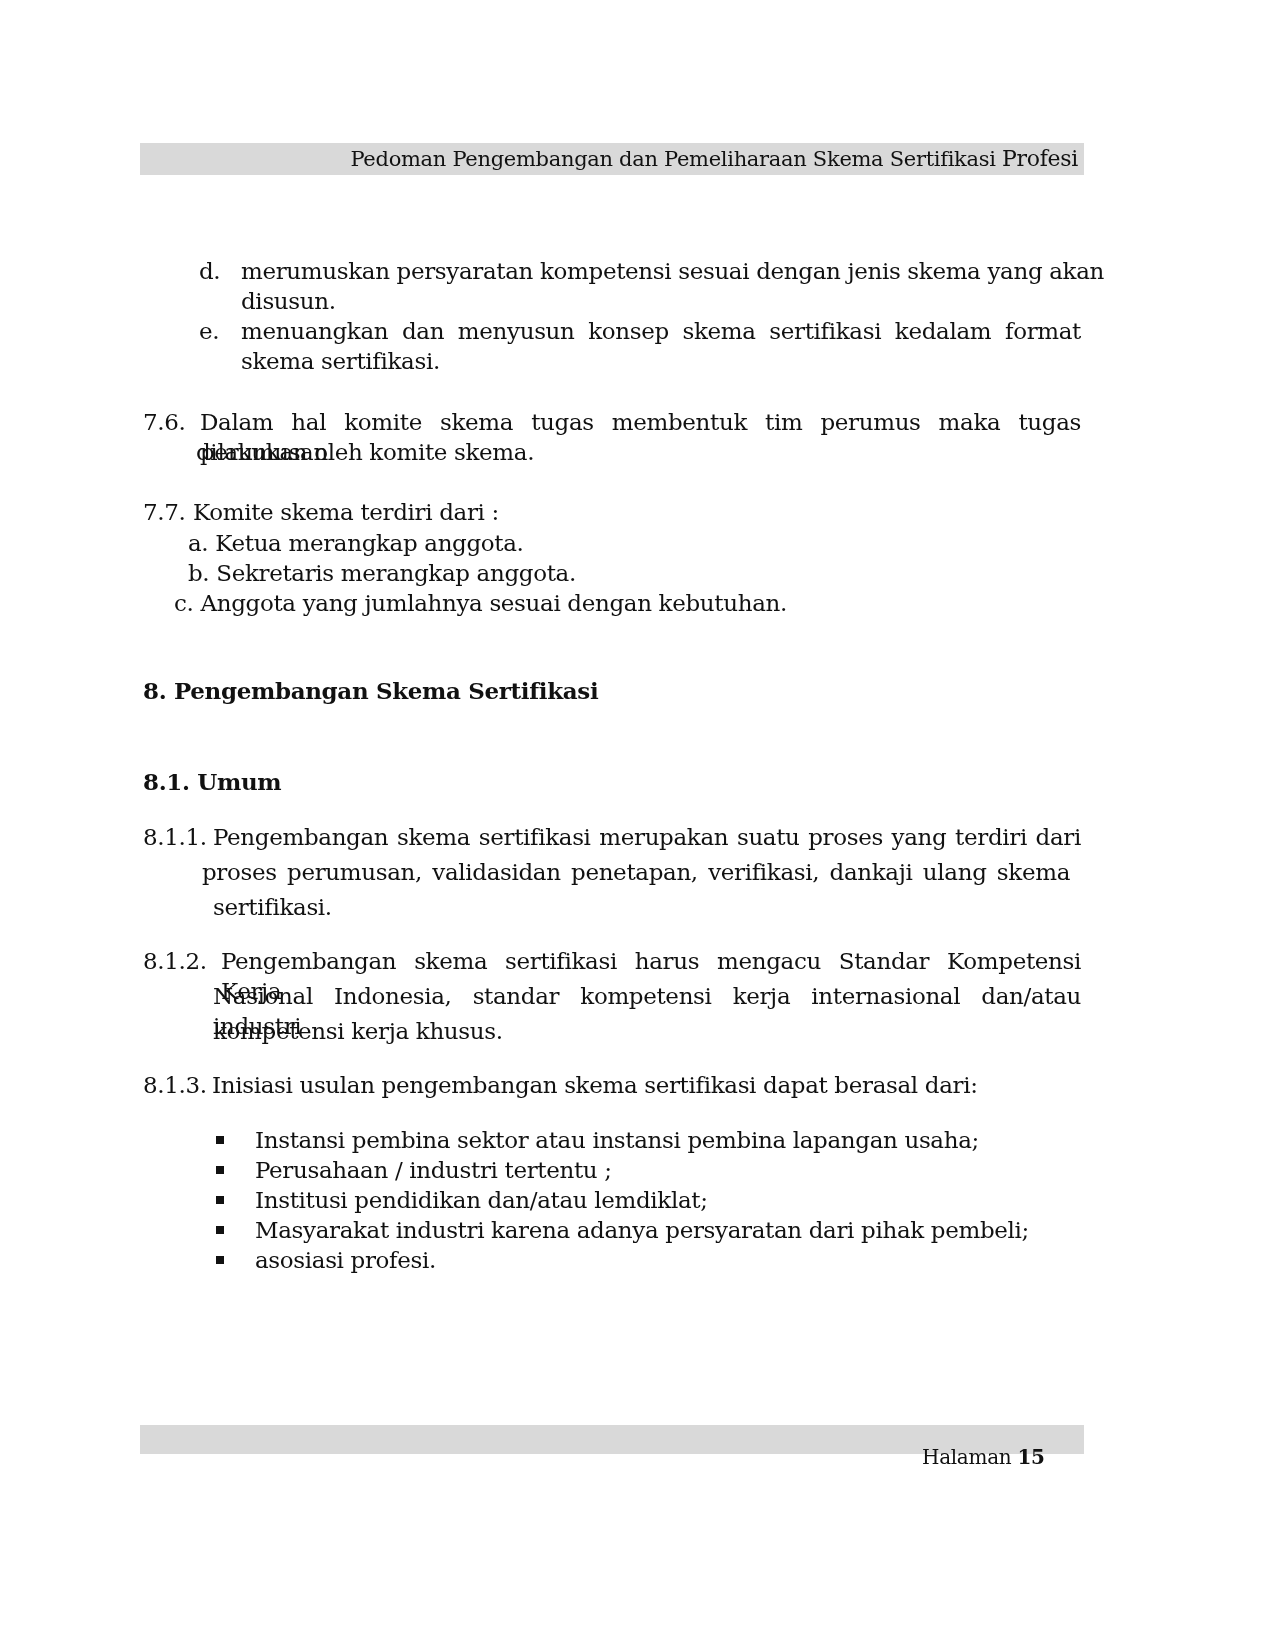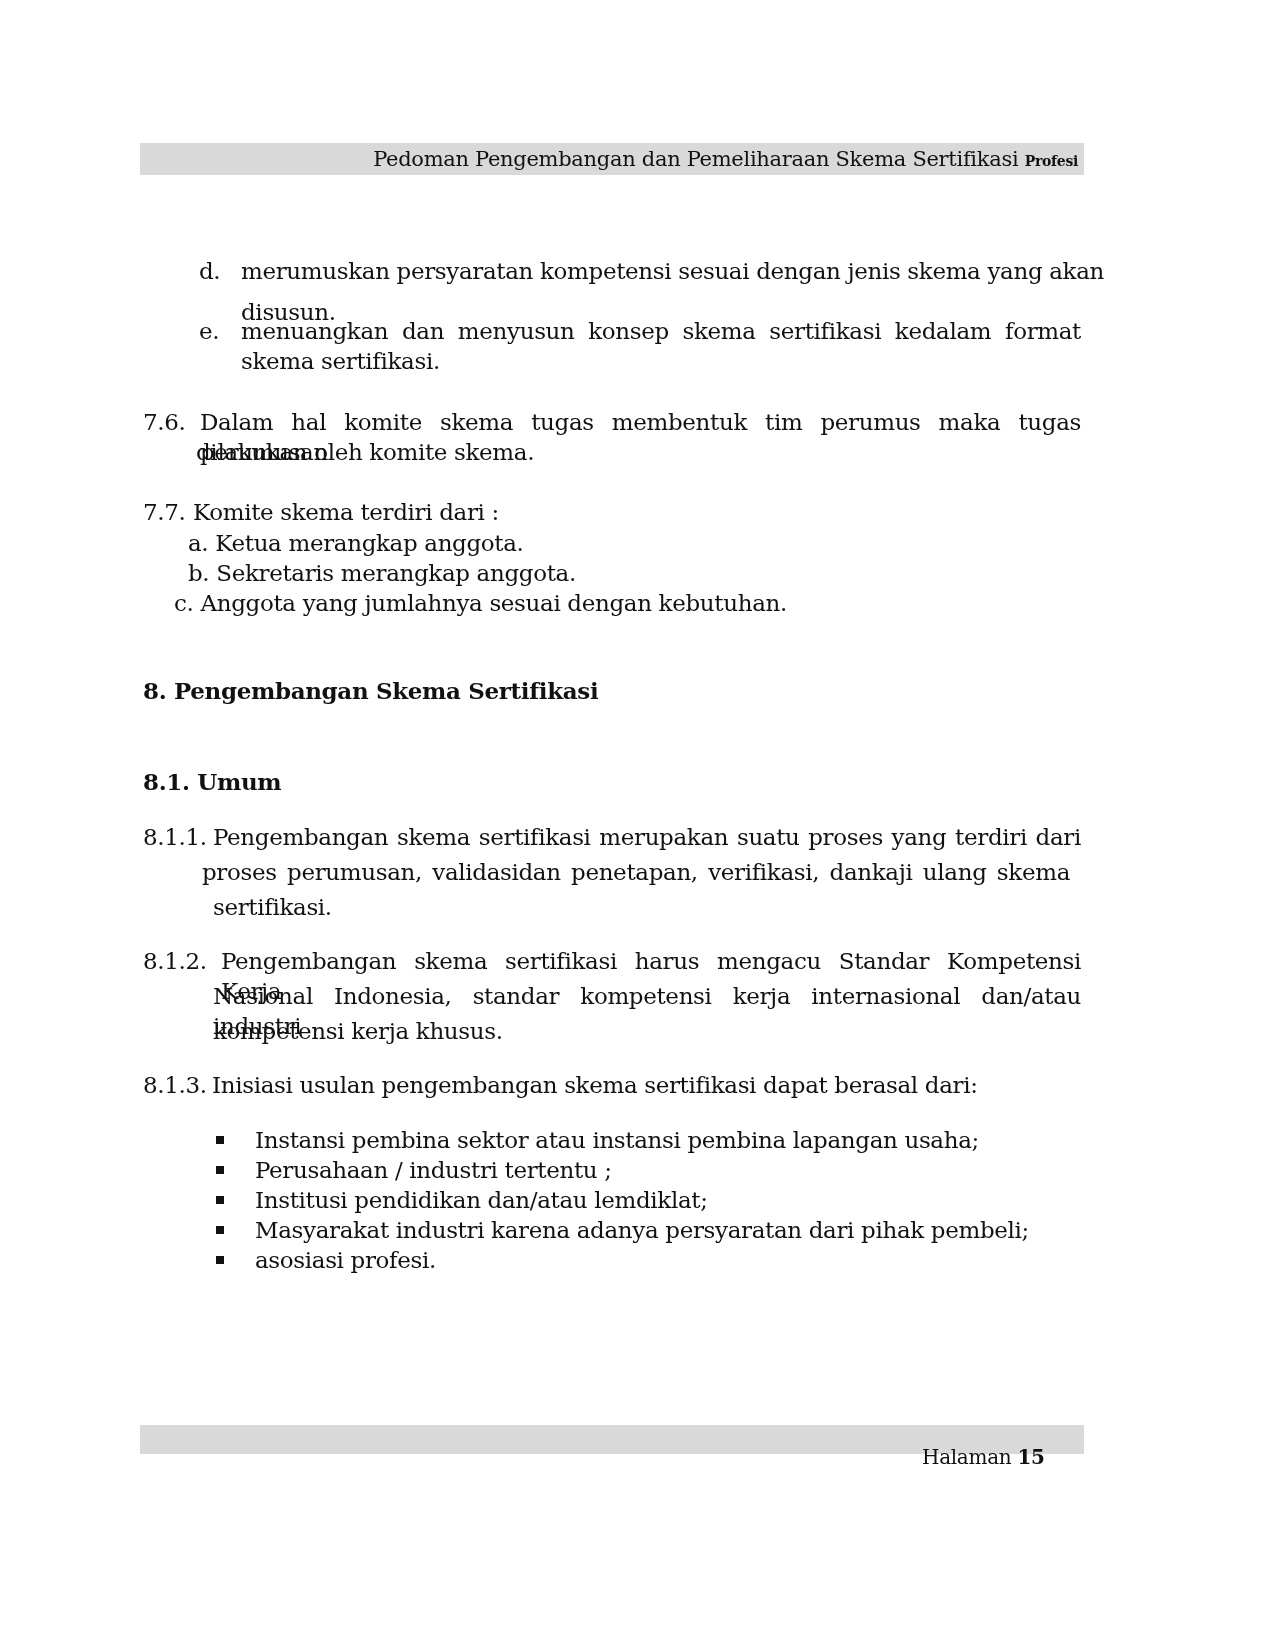--- a/index.html
+++ b/index.html
@@ -10,21 +10,21 @@
     }
     .bar {
       position: absolute; left: 140px; width: 944px; height: 32px;
       background: #d9d9d9;
     }
     .header-bar { top: 143px; }
     .header-text {
       position: absolute; right: 6px; top: 3px;
       font-size: 21px; line-height: 26px; letter-spacing: -0.3px; white-space: nowrap;
     }
-    .header-text .small { font-size: 14px; font-weight: bold; }
+    .header-text .small { font-size: 22px; }
     .footer-bar { top: 1425px; height: 29px; }
     .footer-left {
       position: absolute; left: 4px; top: 2px;
       font-size: 20px; line-height: 25px; letter-spacing: -0.3px; white-space: nowrap;
     }
     .footer-right {
       position: absolute; left: 738px; top: 20px;
       font-size: 20px; line-height: 25px; letter-spacing: -0.3px; white-space: nowrap; margin-left: 44px;
     }
     .footer-right b { font-weight: bold; }
@@ -47,21 +47,21 @@
   <div class="header-text">
     <span>Pedoman Pengembangan dan Pemeliharaan Skema Sertifikasi</span>
     <span class="small">Profesi</span>
   </div>
 </div>
 
 <div class="content">
 
   <span class="line" style="left:56px; top:256px;">d.</span>
   <span class="line" style="left:98px; top:256px;">merumuskan persyaratan kompetensi sesuai dengan jenis skema yang akan</span>
-  <span class="line" style="left:98px; top:297px;text-align:right;">disusun.</span>
+  <span class="line" style="left:98px; top:286px;text-align:right;">disusun.</span>
 
   <span class="line" style="left:56px; top:316px;">e.</span>
   <span class="line just" style="left:98px; top:316px; width:840px;">menuangkan dan menyusun konsep skema sertifikasi kedalam  format</span>
   <span class="line" style="left:98px; top:346px;">skema sertifikasi.</span>
 
   <span class="line" style="left:0px; top:407px;">7.6.</span>
   <span class="line just" style="left:57px; top:407px; width:881px;">Dalam hal komite skema tugas membentuk tim perumus maka tugas perumusan</span>
   <span class="line" style="left:53px; top:437px;">dilakukan oleh komite skema.</span>
 
   <span class="line" style="left:0px; top:497px;">7.7.</span>

